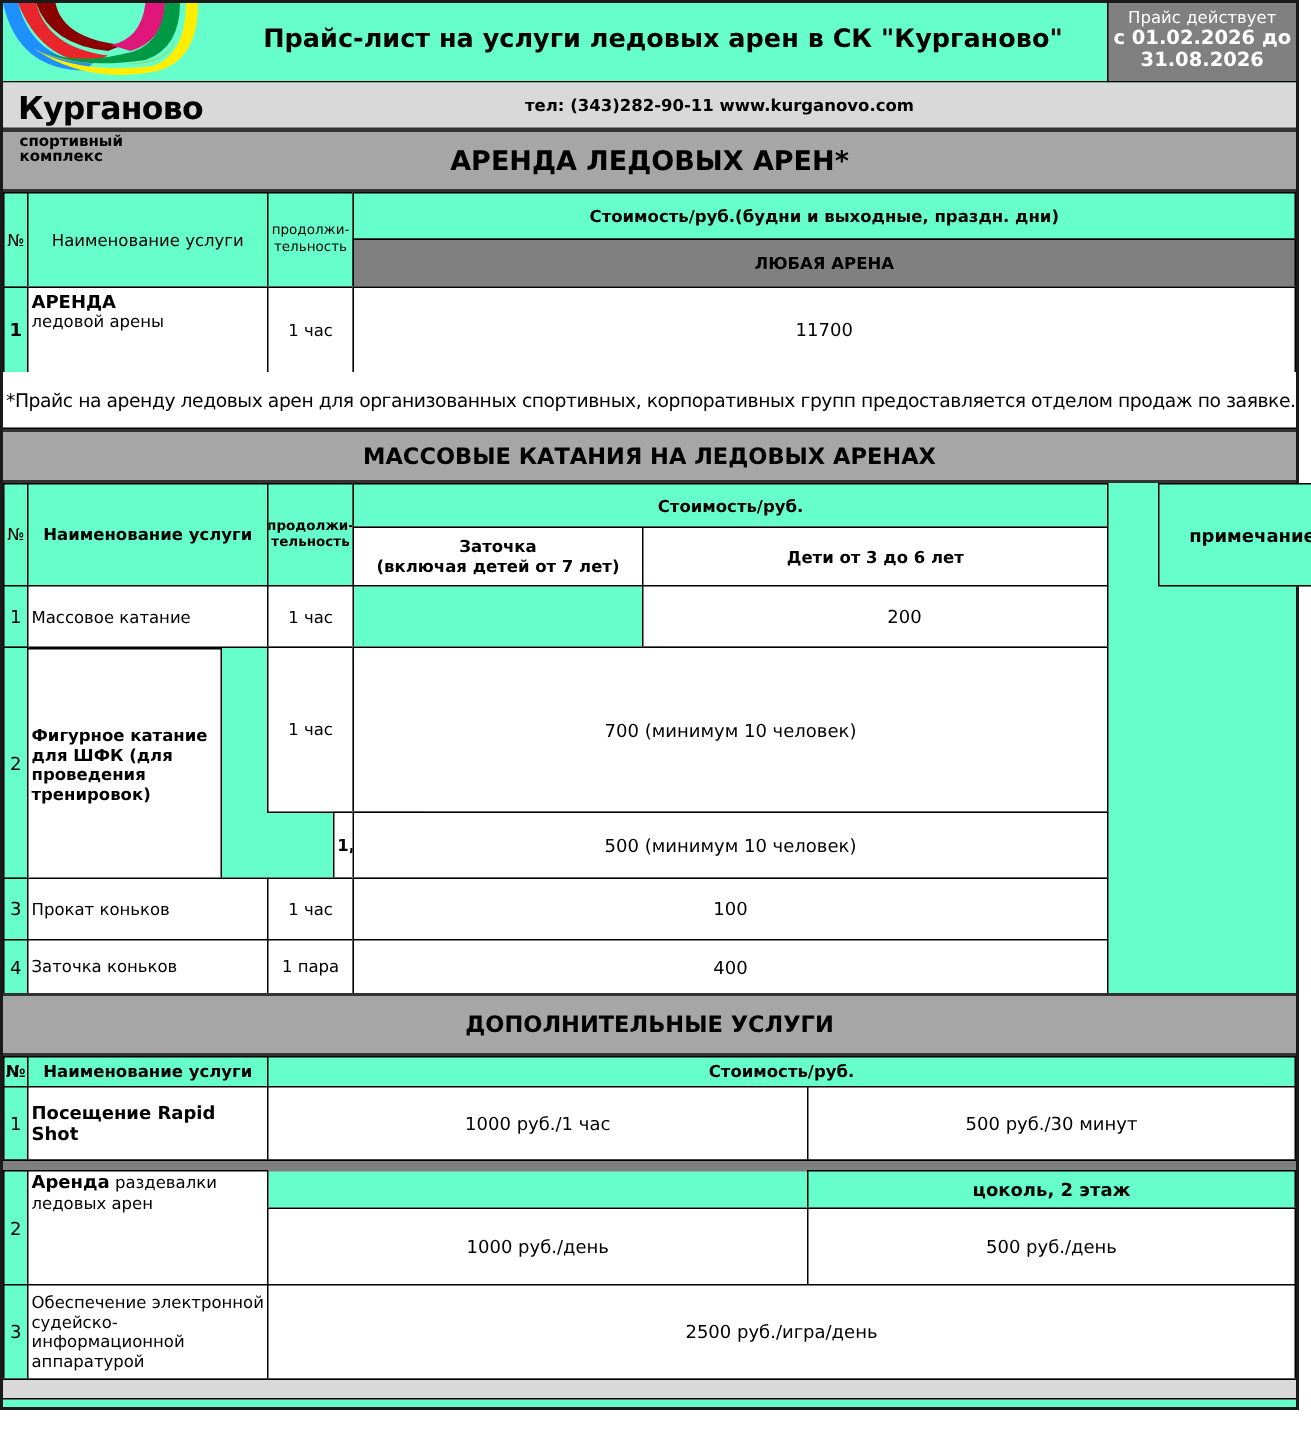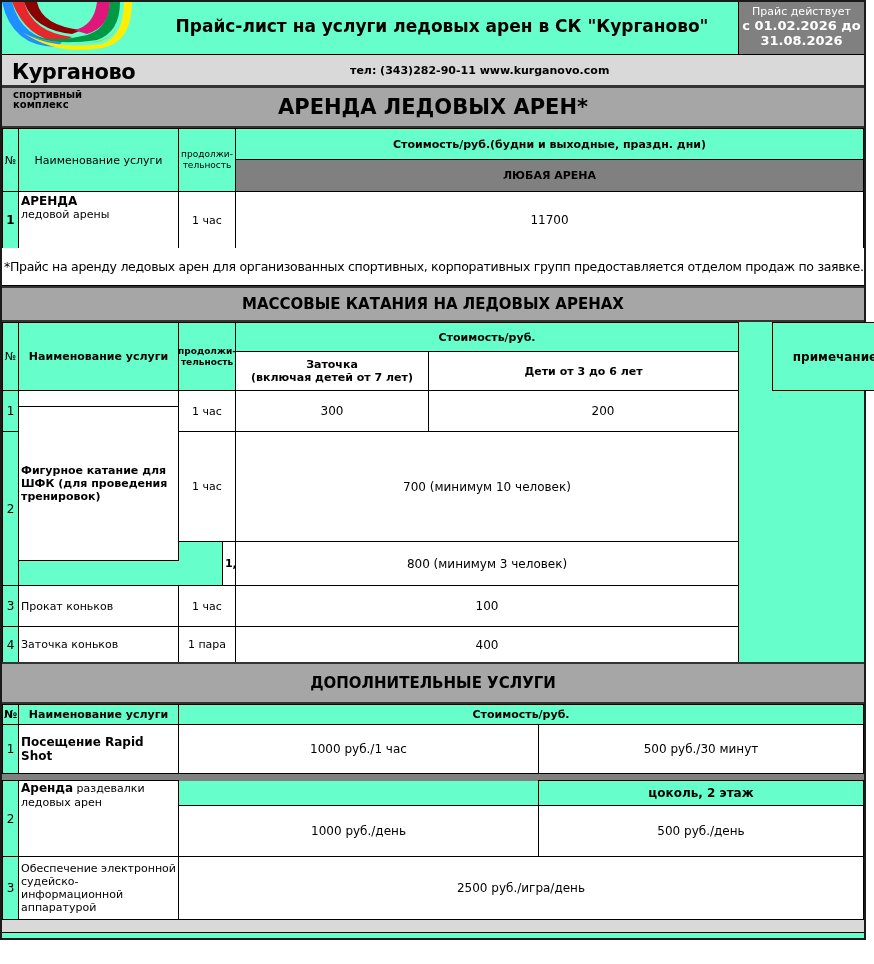--- a/index.html
+++ b/index.html
@@ -21,21 +21,21 @@
     .valid-box .l1 { font-size: 11px; padding-top: 3px; }
     .valid-box .l2 { font-size: 13px; font-weight: bold; line-height: 15px; }
 
     .logo { left: 0; top: 0; width: 135px; height: 52px; overflow: hidden; }
 
     .contact-bar { left: 0; top: 53px; width: 862px; height: 31px; background: #d9d9d9; border-bottom: 1px solid #333; }
     .brand { left: 10px; top: 58px; font-size: 21px; font-weight: bold; letter-spacing: -0.5px; }
     .brand-sub { left: 11px; top: 88px; font-size: 10px; font-weight: bold; line-height: 10px; }
     .contact { left: 316px; top: 62px; font-size: 11px; font-weight: bold; margin-left: 32px; }
 
-    .section-head { position: absolute; left: 0; width: 862px; background: #a6a6a6; border-top: 2px solid #333; border-bottom: 2px solid #333; display: flex; align-items: center; justify-content: center; font-weight: bold; font-size: 21px; }
+    .section-head { position: absolute; left: 0; width: 862px; background: #a6a6a6; border-top: 2px solid #333; border-bottom: 2px solid #333; display: flex; align-items: center; justify-content: center; font-weight: bold; font-size: 18px; }
 
     .sm { font-size: 11px; }
     .xs { font-size: 9px; line-height: 11px; }
     .md { font-size: 12px; }
     .num { font-size: 12px; }
 
     .note-row { left: 0; top: 246px; width: 862px; height: 38px; background: #fff; border-bottom: 1px solid #000; font-size: 12.5px; display: flex; align-items: center; padding-left: 2px; letter-spacing: -0.3px; }
     .bottom-strip { left: 0; top: 917px; width: 862px; height: 14px; background: #d9d9d9; border-top: 1px solid #000; border-bottom: 1px solid #000; }
   </style>
 </head>
@@ -102,29 +102,28 @@
   <div class="cell white b sm" style="left:233px;top:349px;width:194px;height:40px;flex-direction:column;">
     <span>Заточка</span>
     <span>(включая детей от 7 лет)</span>
   </div>
   <div class="cell white b sm" style="left:426px;top:349px;width:311px;height:40px;">Дети  от 3 до 6 лет</div>
   <div class="cell mint b md" style="left:736px;top:320px;width:126px;height:69px;margin-left:34px;">примечание</div>
 
   <div class="cell mint md" style="left:0;top:388px;width:17px;height:42px;">1</div>
   <div class="cell white left sm" style="left:16px;top:388px;width:161px;height:42px;">Массовое катание</div>
   <div class="cell white sm" style="left:176px;top:388px;width:58px;height:42px;">1 час</div>
-  <div class="cell white num" style="left:233px;top:388px;width:194px;height:42px;">300</div>
   <div class="cell white num" style="left:426px;top:388px;width:311px;height:42px;padding-left:39px;">200</div>
 
   <div class="cell mint md" style="left:0;top:429px;width:17px;height:155px;">2</div>
-  <div class="cell white left b sm" style="left:16px;top:404px;width:161px;height:155px;">Фигурное катание для ШФК (для проведения тренировок)</div>
+  <div class="cell white left b sm" style="left:16px;top:430px;width:130px;height:155px;">Фигурное катание для ШФК (для проведения тренировок)</div>
   <div class="cell white sm" style="left:176px;top:429px;width:58px;height:111px;">1 час</div>
   <div class="cell white num" style="left:233px;top:429px;width:504px;height:111px;">700 (минимум 10 человек)</div>
   <div class="cell white b sm" style="left:176px;top:539px;width:58px;height:45px;margin-left:44px;">1,5 часа</div>
-  <div class="cell white num" style="left:233px;top:539px;width:504px;height:45px;">800  (минимум 3 человек)</div>
+  <div class="cell white num" style="left:233px;top:539px;width:504px;height:45px;">500  (минимум 10 человек)</div>
 
   <div class="cell mint md" style="left:0;top:583px;width:17px;height:42px;">3</div>
   <div class="cell white left sm" style="left:16px;top:583px;width:161px;height:42px;">Прокат коньков</div>
   <div class="cell white sm" style="left:176px;top:583px;width:58px;height:42px;">1 час</div>
   <div class="cell white num" style="left:233px;top:583px;width:504px;height:42px;">100</div>
 
   <div class="cell mint md" style="left:0;top:624px;width:17px;height:37px;">4</div>
   <div class="cell white left sm" style="left:16px;top:624px;width:161px;height:37px;">Заточка коньков</div>
   <div class="cell white sm" style="left:176px;top:624px;width:58px;height:37px;">1 пара</div>
   <div class="cell white num" style="left:233px;top:624px;width:504px;height:37px;">400</div>

